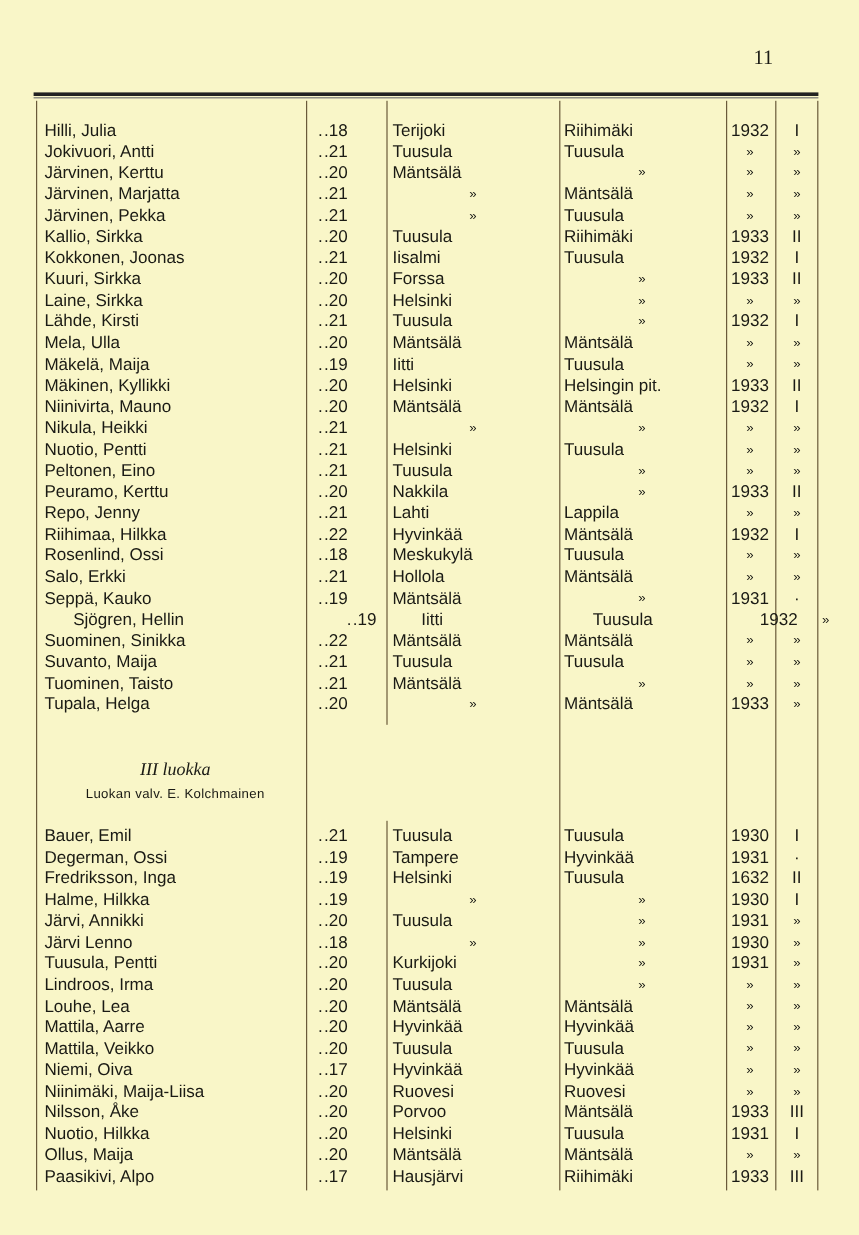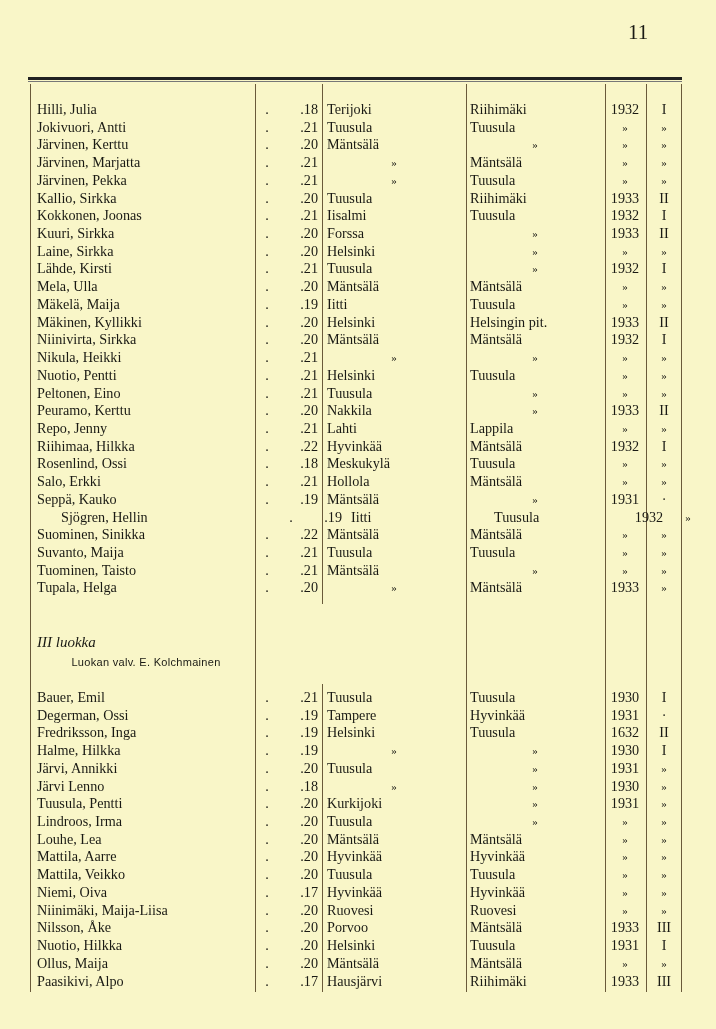--- a/index.html
+++ b/index.html
@@ -1,34 +1,34 @@
 <!DOCTYPE html>
 <html><head>
 <meta charset="utf-8">
 <style>
   html,body{margin:0;padding:0;}
   body{width:716px;height:1029px;background:#f9f6c8;position:relative;overflow:hidden;
        font-family:"DejaVu Serif","Liberation Serif",serif;color:#1a1a14;}
-  .page-number{position:absolute;left:628px;top:20px;font-size:21px;font-family:"Liberation Serif",serif;}
+  .page-number{position:absolute;left:628px;top:38px;font-size:17px;font-family:"Liberation Serif",serif;}
   .rule-thick{position:absolute;left:28px;top:77px;width:654px;height:3px;background:#222;}
   .rule-thin{position:absolute;left:28px;top:81px;width:654px;height:1px;background:#777;}
   .vline{position:absolute;width:1px;background:#6a5a3a;}
-  .row{position:absolute;left:0;height:17.7px;width:716px;font-size:14.2px;line-height:17.7px;white-space:nowrap;font-family:Liberation Serif, serif;}
+  .row{position:absolute;left:0;height:17.7px;width:716px;font-size:14.2px;line-height:17.7px;white-space:nowrap;font-family:Liberation Sans, sans-serif;}
   .c{position:absolute;top:0;}
   .c-name{left:37px;}
   .c-dot{left:262px;width:10px;text-align:center;}
-  .c-age{left:270px;width:48px;text-align:right;}
+  .c-age{left:270px;width:48px;}
   .c-birth{left:327px;}
   .c-home{left:470px;}
   .c-year{left:606px;width:38px;text-align:center;}
   .c-grade{left:648px;width:32px;text-align:center;}
   .ctr-birth{left:327px;width:134px;text-align:center;font-size:11px;}
   .ctr-home{left:470px;width:130px;text-align:center;font-size:11px;}
   .ditto{font-size:11px;}
-  .section-title{position:absolute;left:37px;width:218px;top:634px;font-style:italic;font-size:15px;font-family:"Liberation Serif",serif;}
+  .section-title{position:absolute;left:37px;width:218px;text-align:center;top:634px;font-style:italic;font-size:15px;font-family:"Liberation Serif",serif;}
   .section-sub{position:absolute;left:37px;width:218px;text-align:center;top:656px;font-size:11px;font-family:"Liberation Sans",sans-serif;letter-spacing:0.3px;}
 </style>
 </head>
 <body>
 
 <div class="page-number">11</div>
 <div class="rule-thick"></div>
 <div class="rule-thin"></div>
 
 <div class="vline" style="left:30px;top:84px;height:908px;"></div>
@@ -152,21 +152,21 @@
     <div class="row" style="top: 313.64px;">
       <span class="c c-name">Mäkinen, Kyllikki</span>
       <span class="c c-dot">.</span>
       <span class="c c-age">.20</span>
       <span class="c c-birth">Helsinki</span>
       <span class="c c-home">Helsingin pit.</span>
       <span class="c c-year">1933</span>
       <span class="c c-grade">II</span>
     </div>
     <div class="row" style="top: 331.36px;">
-      <span class="c c-name">Niinivirta, Sirkka</span>
+      <span class="c c-name">Niinivirta, Mauno</span>
       <span class="c c-dot">.</span>
       <span class="c c-age">.20</span>
       <span class="c c-birth">Mäntsälä</span>
       <span class="c c-home">Mäntsälä</span>
       <span class="c c-year">1932</span>
       <span class="c c-grade">I</span>
     </div>
     <div class="row" style="top: 349.08px;">
       <span class="c c-name">Nikula, Heikki</span>
       <span class="c c-dot">.</span>

